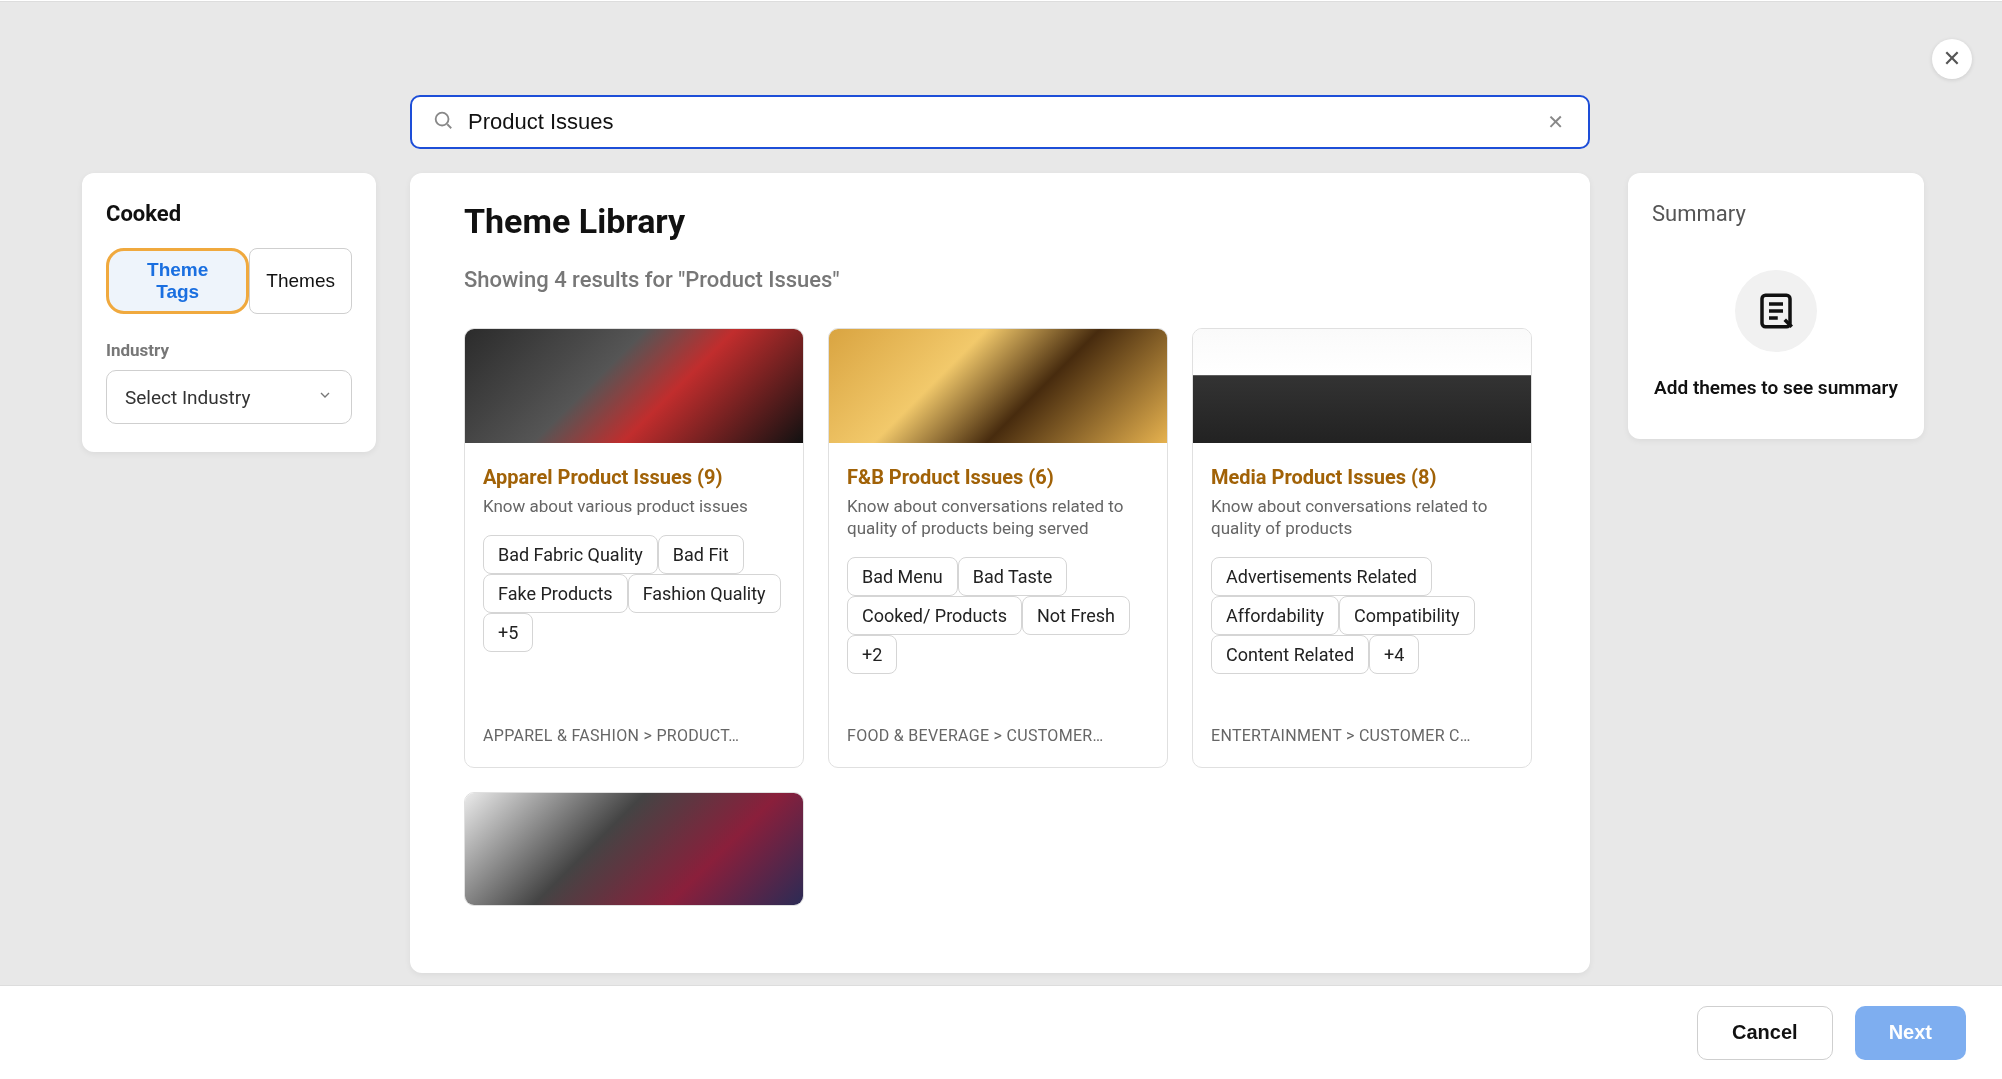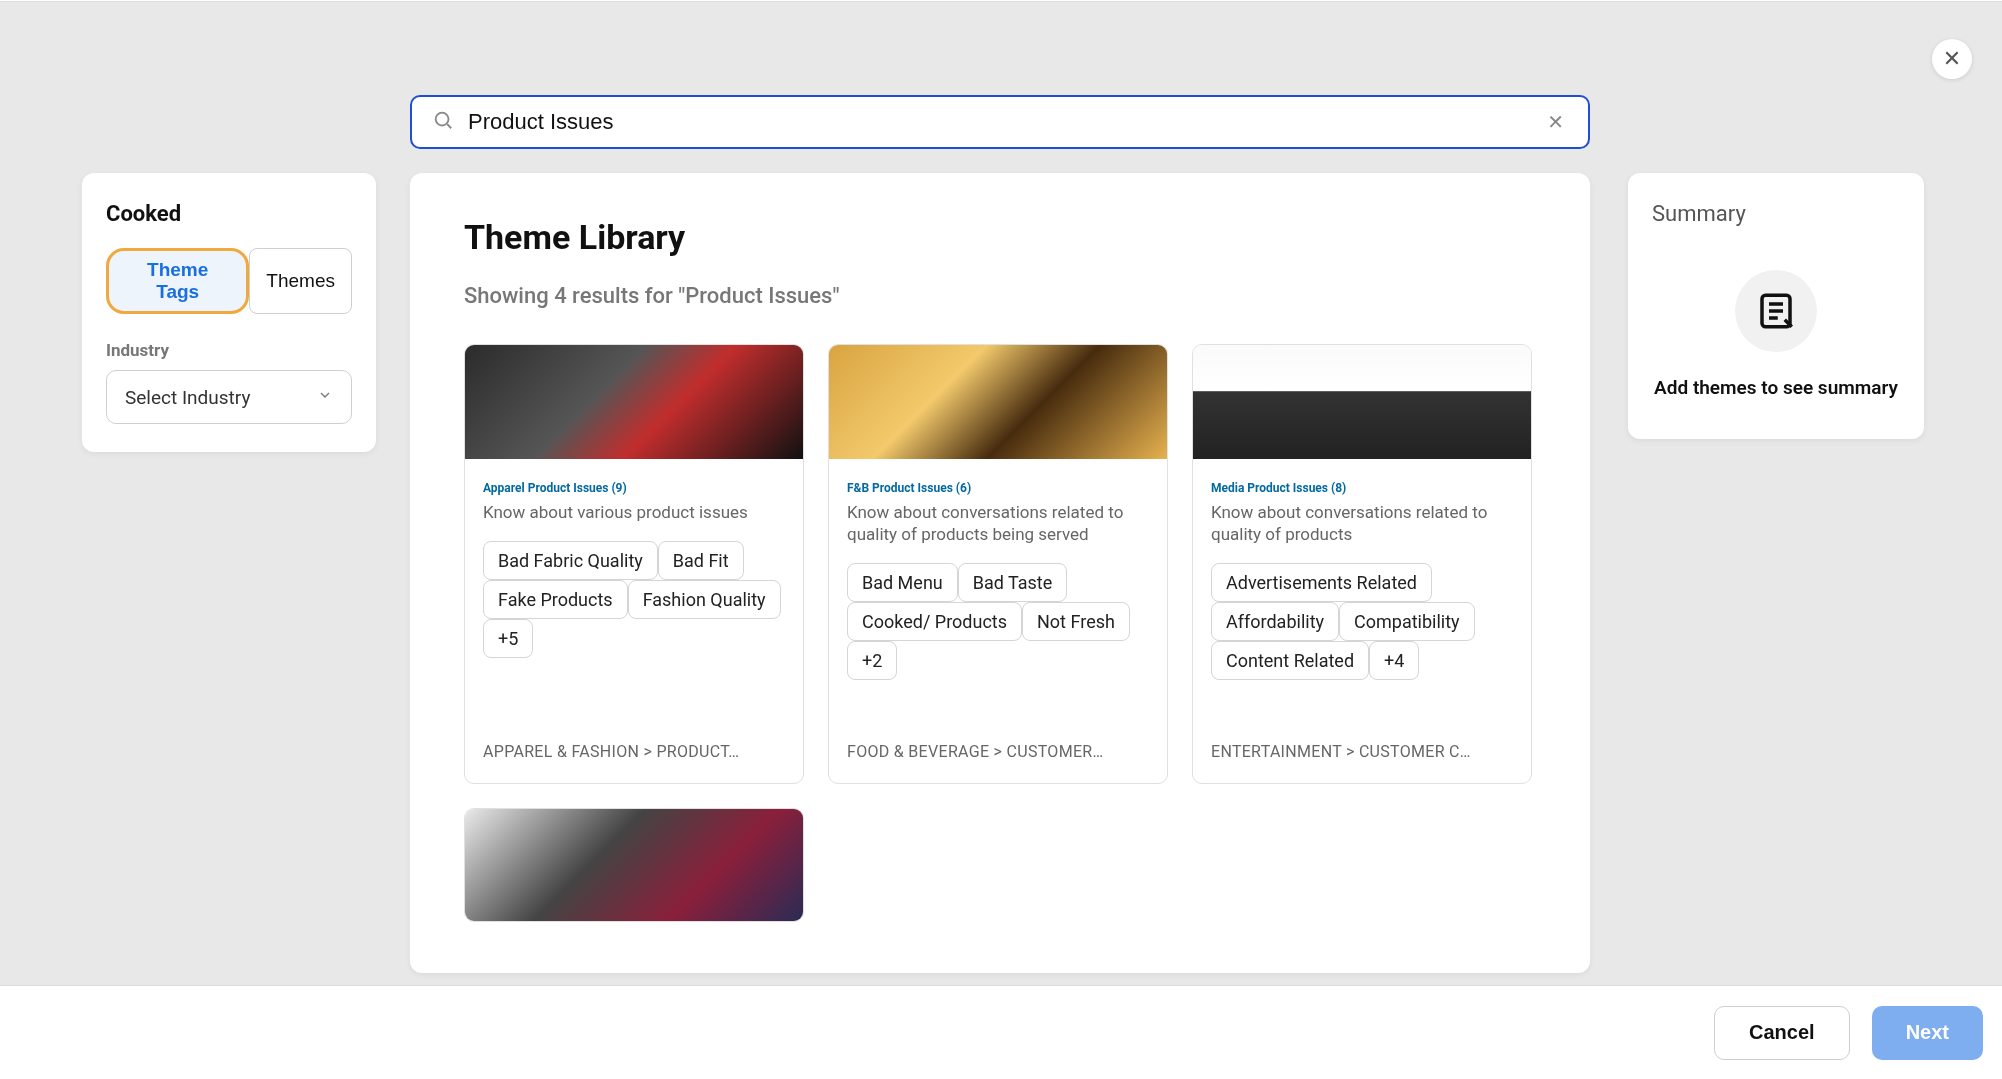--- a/index.html
+++ b/index.html
@@ -110,21 +110,21 @@
 
 .library-panel {
   position: absolute;
   top: 170px;
   left: 410px;
   width: 1180px;
   height: 800px;
   background: #fff;
   border-radius: 12px;
   box-shadow: 0 2px 6px rgba(0,0,0,.06);
-  padding: 44px 54px;
+  padding: 28px 54px;
   overflow: hidden;
 }
 .library-title { font-size: 34px; font-weight: 700; color: #111; }
 .results-text { margin-top: 26px; font-size: 22px; color: #777; font-weight: 500; }
 .cards-grid {
   margin-top: 36px;
   display: grid;
   grid-template-columns: repeat(3, 340px);
   gap: 24px;
   row-gap: 24px;
@@ -137,21 +137,21 @@
   flex-direction: column;
   height: 440px;
   cursor: pointer;
 }
 .card-img {
   height: 114px;
   background-size: cover;
   background-position: center;
 }
 .card-body { padding: 22px 18px; flex: 1; display:flex; flex-direction:column; }
-.card-title { font-size: 12px; font-weight: 700; color: #0369a1; }
+.card-title { font-size: 20px; font-weight: 700; color: #a16207; }
 .card-desc { margin-top: 6px; font-size: 17px; color: #666; line-height: 1.3; }
 .tag-row { margin-top: 18px; display:flex; flex-wrap: wrap; }
 .tag {
   border: 1px solid #d5d5d5;
   border-radius: 8px;
   padding: 8px 14px;
   font-size: 18px;
   color: #222;
   background:#fff;
 }
@@ -180,21 +180,21 @@
 
 .footer-bar {
   position: absolute;
   bottom: 0; left: 0; right: 0;
   height: 94px;
   border-top: 1px solid #ddd;
   background: #fff;
   display: flex;
   align-items: center;
   justify-content: flex-end;
-  padding-right: 19px;
+  padding-right: 36px;
   gap: 22px;
 }
 .btn {
   height: 54px;
   padding: 0 34px;
   border-radius: 10px;
   font-size: 20px;
   font-weight: 600;
   cursor: pointer;
 }

